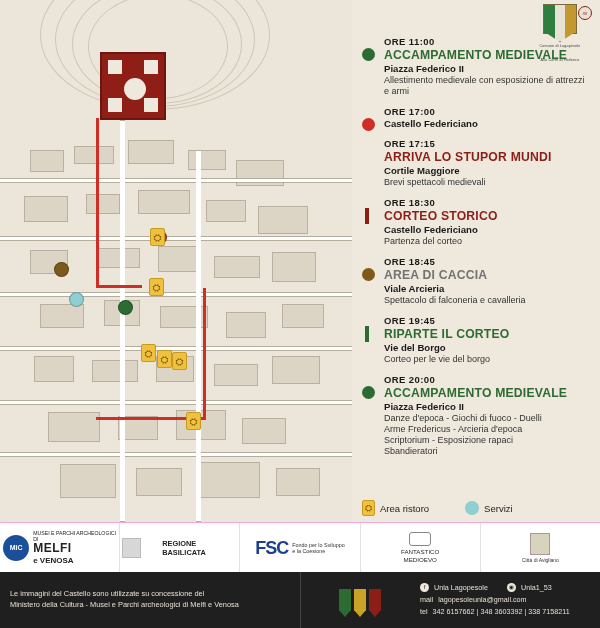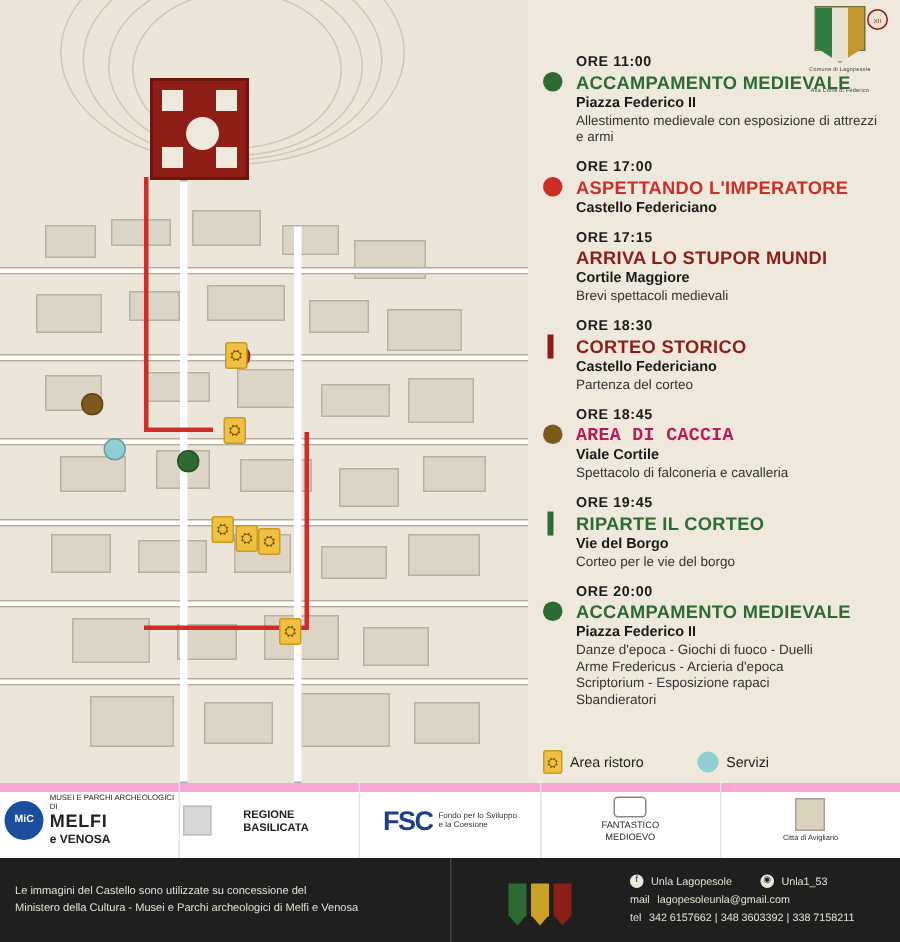--- a/index.html
+++ b/index.html
@@ -133,22 +133,22 @@
   .legend .li { display:flex; align-items:center; gap:5px; }
   .legend .sq {
     width:13px;height:16px;background:#f0c040;border:1px solid #c79a20;border-radius:2px;
     font-size:9px;color:#7a5a00;text-align:center;line-height:15px;
   }
   .legend .ci { width:14px;height:14px;border-radius:50%;background:#8fcfd1; }
 
   
   .sponsors {
     position:absolute; left:0; top:522px; width:600px; height:50px;
-    background:#ffffff; display:flex; align-items:flex-end;
-    border-top:6px solid #f9a8d4;
+    background:#ffffff; display:flex; align-items:flex-start;
+    border-top:1px solid #f9a8d4;
   }
   .sp {
     flex:1; height:50px; display:flex; align-items:center; justify-content:center;
     border-right:1px solid #e3e3e3; padding:2px;
   }
   .sp:last-child{ border-right:0; }
   .sp-mic { font-size:5.2px; color:#222; text-align:left; line-height:1.15; }
   .sp-mic b { font-size:12px; letter-spacing:.5px; }
   .mic-logo {
     width:26px;height:26px;border-radius:50%;background:#1b4f9c;color:#fff;
@@ -284,21 +284,20 @@
           <div class="dot" style="background:#2d6b33;"></div>
           <div class="ev-time">ORE 11:00</div>
           <div class="ev-title" style="color:#2d6b33;">ACCAMPAMENTO MEDIEVALE</div>
           <div class="ev-place">Piazza Federico II</div>
           <div class="ev-desc">Allestimento medievale con esposizione di attrezzi e armi</div>
         </div>
 
         <div class="event">
           <div class="dot" style="background:#cf2e26;"></div>
           <div class="ev-time">ORE 17:00</div>
-          <div class="ev-title" style="color:#cf2e26;">ASPETTANDO L'IMPERATORE</div>
           <div class="ev-place">Castello Federiciano</div>
         </div>
 
         <div class="event">
           <div class="ev-time">ORE 17:15</div>
           <div class="ev-title" style="color:#8b1f18;">ARRIVA LO STUPOR MUNDI</div>
           <div class="ev-place">Cortile Maggiore</div>
           <div class="ev-desc">Brevi spettacoli medievali</div>
         </div>
 
@@ -306,22 +305,22 @@
           <div class="bar" style="background:#8b1f18;"></div>
           <div class="ev-time">ORE 18:30</div>
           <div class="ev-title" style="color:#8b1f18;">CORTEO STORICO</div>
           <div class="ev-place">Castello Federiciano</div>
           <div class="ev-desc">Partenza del corteo</div>
         </div>
 
         <div class="event">
           <div class="dot" style="background:#7d5a1c;"></div>
           <div class="ev-time">ORE 18:45</div>
-          <div class="ev-title" style="color:#be185d;font-family:Liberation Mono, monospace;">AREA DI CACCIA</div>
-          <div class="ev-place">Viale Cortile</div>
+          <div class="ev-title" style="color:#737373;">AREA DI CACCIA</div>
+          <div class="ev-place">Viale Arcieria</div>
           <div class="ev-desc">Spettacolo di falconeria e cavalleria</div>
         </div>
 
         <div class="event">
           <div class="bar" style="background:#2d6b33;"></div>
           <div class="ev-time">ORE 19:45</div>
           <div class="ev-title" style="color:#2d6b33;">RIPARTE IL CORTEO</div>
           <div class="ev-place">Vie del Borgo</div>
           <div class="ev-desc">Corteo per le vie del borgo</div>
         </div>

